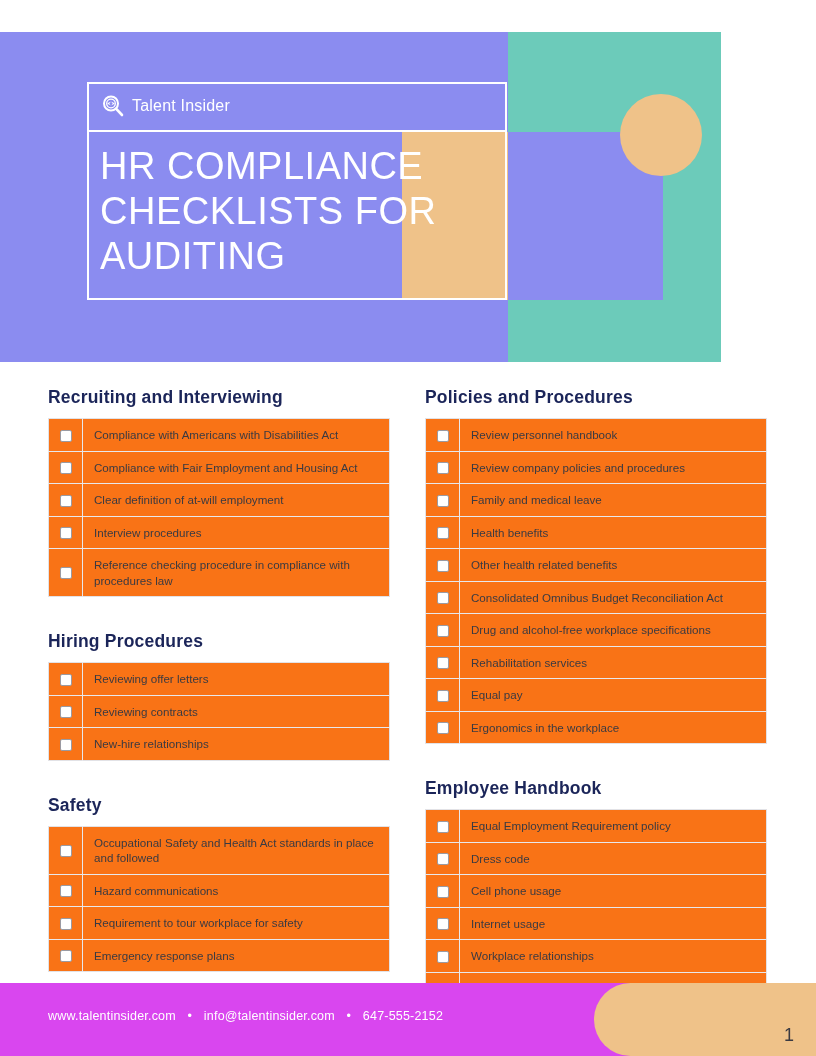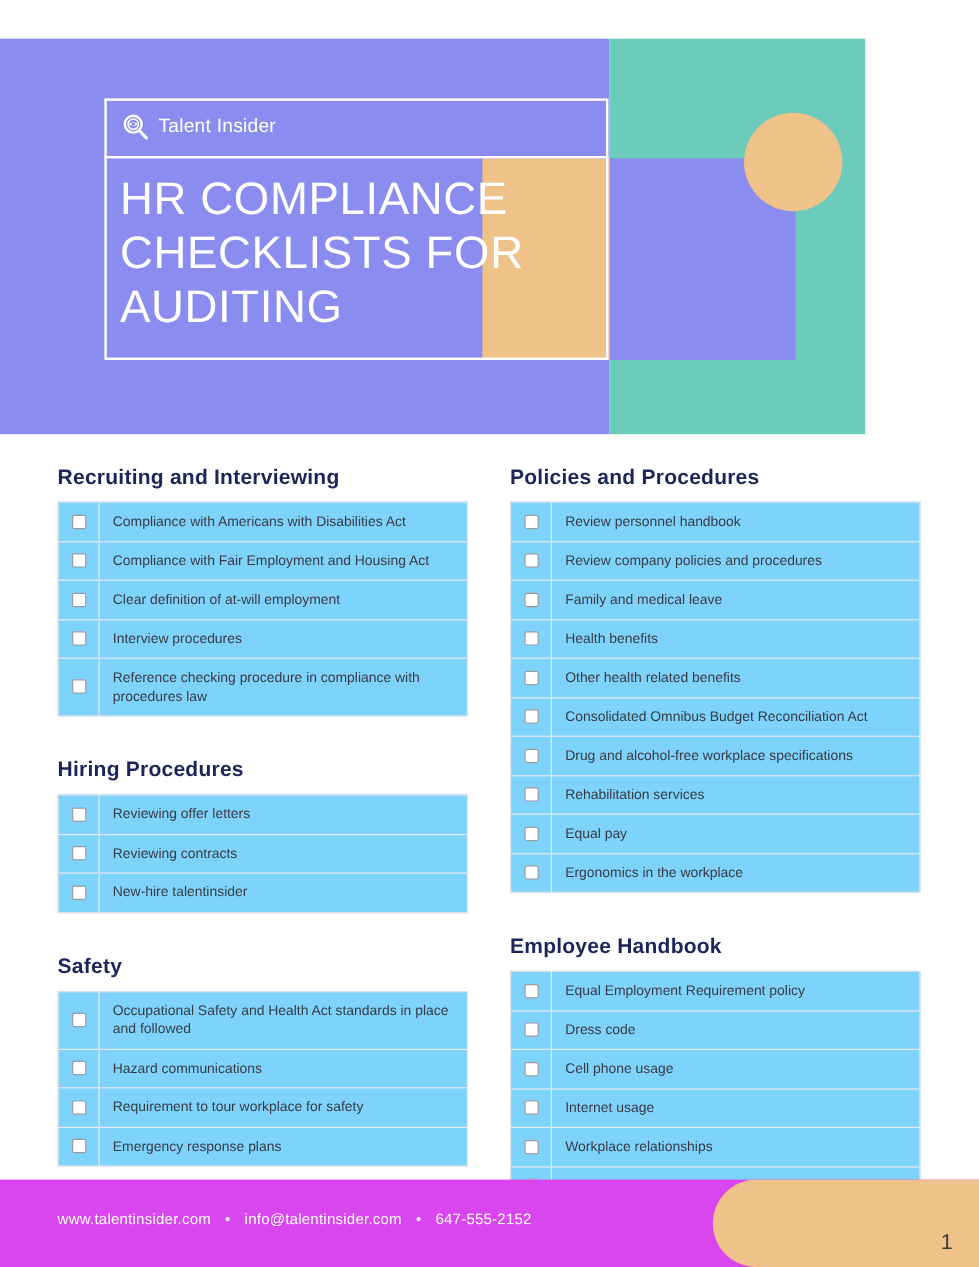--- a/index.html
+++ b/index.html
@@ -120,21 +120,21 @@
     letter-spacing: 0.2px;
     margin: 0 0 10px 0;
     padding-top: 28px;
   }
   .section:first-child .section-title { padding-top: 57px; }
 
   .check-table {
     width: 100%;
     border: 1px solid #e2e2e6;
     border-collapse: collapse;
-    background: #7dd3fc;
+    background: #f97316;
     table-layout: fixed;
     padding-left: 39px;
   }
   .check-table tr { border-bottom: 1px solid #e8e8ec; }
   .check-table tr:last-child { border-bottom: none; }
 
   .cb-cell {
     width: 33px;
     border-right: 1px solid #e8e8ec;
     text-align: center;
@@ -252,21 +252,21 @@
             <tr>
               <td class="cb-cell"><span class="cb"></span></td>
               <td class="lbl-cell">Reviewing offer letters</td>
             </tr>
             <tr>
               <td class="cb-cell"><span class="cb"></span></td>
               <td class="lbl-cell">Reviewing contracts</td>
             </tr>
             <tr>
               <td class="cb-cell"><span class="cb"></span></td>
-              <td class="lbl-cell">New-hire talentinsider</td>
+              <td class="lbl-cell">New-hire relationships</td>
             </tr>
           </tbody>
         </table>
       </div>
       <div class="section">
         <div class="section-title">Safety</div>
         <table class="check-table">
           <tbody>
             <tr>
               <td class="cb-cell"><span class="cb"></span></td>

